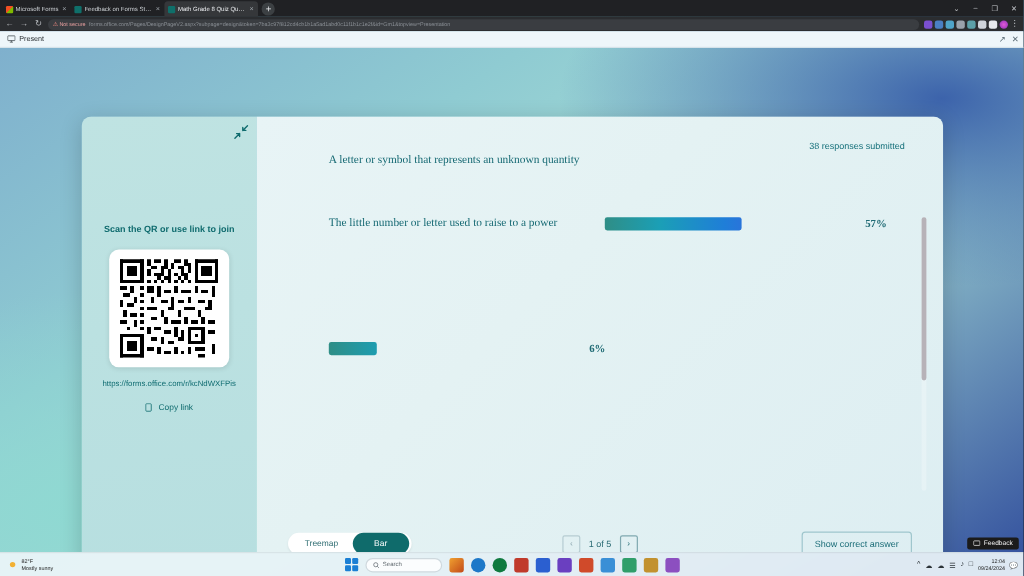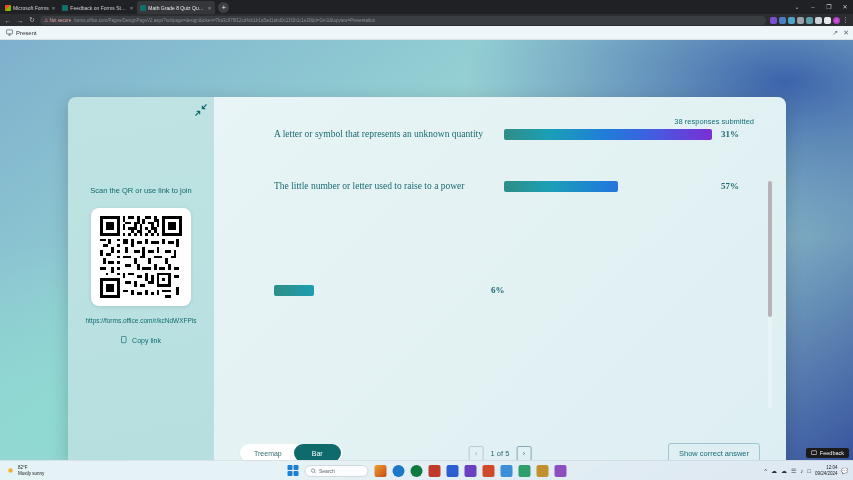--- a/index.html
+++ b/index.html
@@ -109,21 +109,21 @@
     width: 146px; flex: none; position: relative;
     background: linear-gradient(170deg, #bfe3e2 0%, #bbe1e1 45%, #b7dfe0 100%);
     display: flex; flex-direction: column; align-items: center;
   }
   .collapse-icon {
     position: absolute; right: 6px; top: 6px;
     width: 14px; height: 14px;
   }
   .join-title {
     margin-top: 88px; width: 120px; text-align: center;
-    font-size: 7.5px; color: #0f6b6e; line-height: 1.5; font-weight: 400;
+    font-size: 7.5px; color: #0f6b6e; line-height: 1.5; font-weight: 700;
   }
   .qr-card {
     margin-top: 12px; width: 100px; height: 98px; background: #ffffff;
     border-radius: 8px; display: flex; align-items: center; justify-content: center;
     box-shadow: 0 1px 4px rgba(0,0,0,0.10);
   }
   .qr { width: 82px; height: 82px; display: block; }
   .join-url {
     margin-top: 10px; width: 116px; text-align: center;
     font-size: 6.5px; color: #0e6b70; line-height: 1.55; word-break: break-all;
@@ -479,26 +479,20 @@
 
         <div class="results">
 
           <div class="responses">38 responses submitted</div>
 
 
           <div class="answers">
 
             <div class="answer-row">
               <div class="answer-label">A letter or symbol that represents an unknown quantity</div>
-              <div class="bar-wrap">
-                <div class="bar-track">
-                  <div class="bar-fill" style="width: 100%;"></div>
-                </div>
-                <div class="bar-pct">31%</div>
-              </div>
             </div>
 
             <div class="answer-row">
               <div class="answer-label">The little number or letter used to raise to a power</div>
               <div class="bar-wrap">
                 <div class="bar-track">
                   <div class="bar-fill" style="width: 54.8387%;"></div>
                 </div>
                 <div class="bar-pct">57%</div>
               </div>

